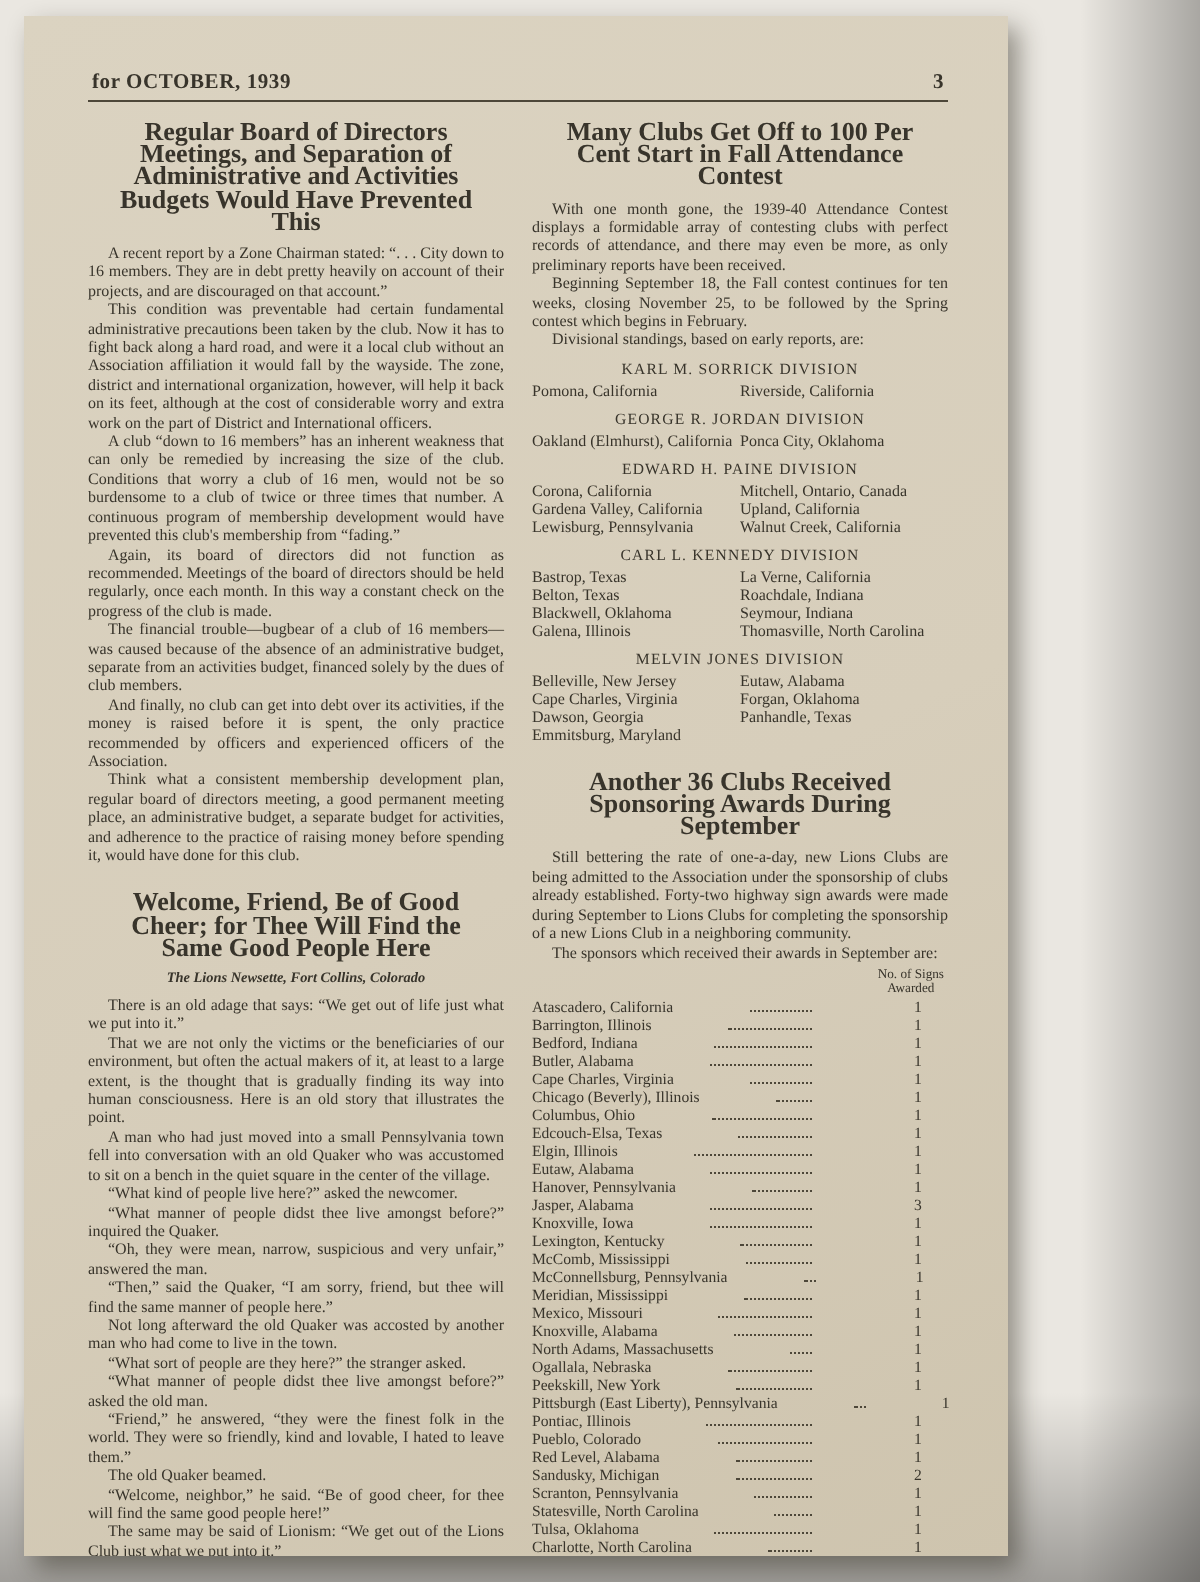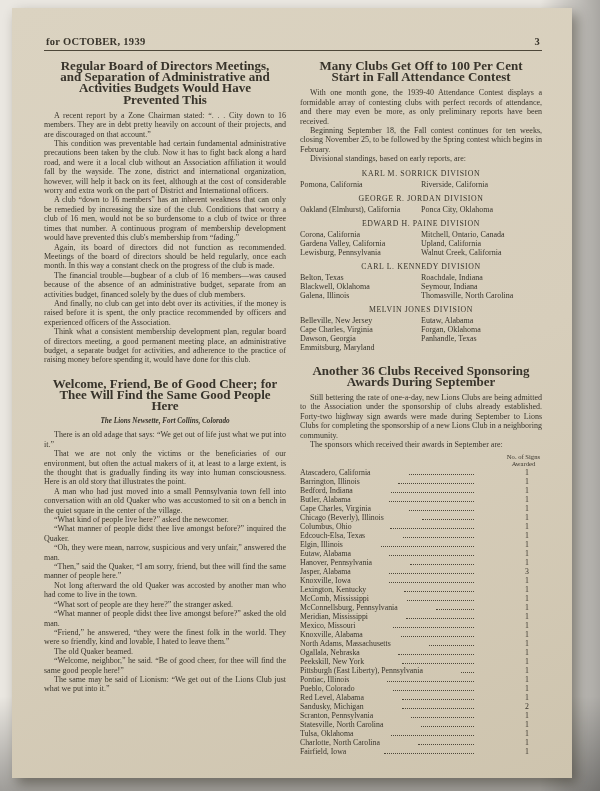--- a/index.html
+++ b/index.html
@@ -7,21 +7,21 @@
   body { font-family:"Liberation Serif", serif; overflow:hidden; }
 
   .scan-bg {
     width:600px; height:791px; position:relative;
     background:
       linear-gradient(to right, rgba(0,0,0,0) 90%, rgba(0,0,0,0.28) 100%),
       linear-gradient(to bottom, rgba(0,0,0,0) 88%, rgba(0,0,0,0.32) 100%),
       #eae7e1;
   }
   .paper {
-    position:absolute; left:12px; top:8px; width:560px; height:770px;
+    position:absolute; left:12px; top:8px; width:492px; height:770px;
     background: linear-gradient(155deg, #dbd3c1 0%, #d7cebb 55%, #cec4ae 100%);
     box-shadow: 5px 6px 12px rgba(35,30,18,.45);
     padding:28px 30px 14px 32px;
     color:#38342b; overflow:hidden;
   }
 
   .page-header { display:flex; justify-content:space-between; align-items:baseline;
     font-weight:bold; font-size:10.5px; letter-spacing:.3px; padding:0 2px; }
   .rule { border-top:1.4px solid #4d4739; margin-top:3px; }
 
@@ -179,20 +179,24 @@
                   <span class="city">Lewisburg, Pennsylvania</span>
                   <span class="city">Walnut Creek, California</span>
                 </div>
               </div>
           </section>
 
           <section class="division">
             <div class="division-name">CARL L. KENNEDY DIVISION</div>
             <div>
 
+                <div class="city-row">
+                  <span class="city">Bastrop, Texas</span>
+                  <span class="city">La Verne, California</span>
+                </div>
 
                 <div class="city-row">
                   <span class="city">Belton, Texas</span>
                   <span class="city">Roachdale, Indiana</span>
                 </div>
 
                 <div class="city-row">
                   <span class="city">Blackwell, Oklahoma</span>
                   <span class="city">Seymour, Indiana</span>
                 </div>

